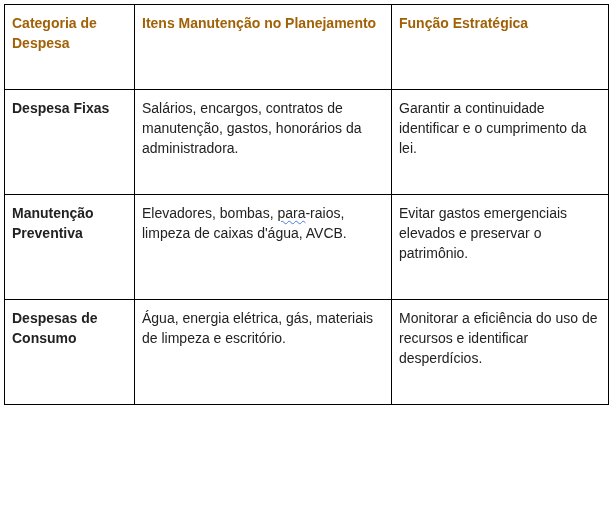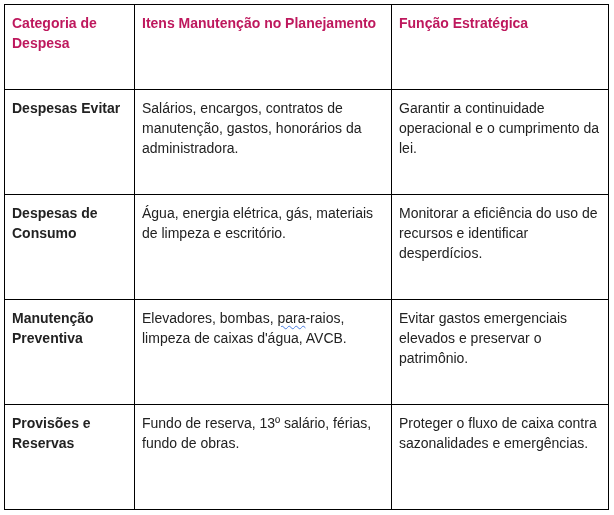--- a/index.html
+++ b/index.html
@@ -2,21 +2,21 @@
 <html><head>
 <meta charset="utf-8">
 <style>
   html, body { margin:0; padding:0; background:#ffffff; }
   body { width:614px; height:515px; position:relative; overflow:hidden;
          font-family:"Liberation Sans", sans-serif; color:#222222; }
   table { position:absolute; left:4px; top:4px; border-collapse:collapse;
           table-layout:fixed; width:604px; }
   td, th { border:1.5px solid #000000; vertical-align:top; text-align:left;
            padding:8px 6px 0 7px; font-size:14px; line-height:20px; }
-  th { font-weight:bold; color:#be185d; }
+  th { font-weight:bold; color:#a16207; }
   tr.header-row { height:85px; }
   tr.body-row { height:105px; }
   td.cat { font-weight:bold; }
   col.c1 { width:130px; }
   col.c2 { width:257px; }
   col.c3 { width:217px; }
   .spell { text-decoration: underline wavy #4a7de0; text-decoration-thickness:1px; text-underline-offset:2px; }
 </style>
 </head>
 <body>
@@ -27,33 +27,28 @@
       <col class="c2">
       <col class="c3">
   </colgroup>
   <tbody>
       <tr class="header-row">
     <th>Categoria de Despesa</th>
     <th>Itens Manutenção no Planejamento</th>
     <th>Função Estratégica</th>
   </tr>
   <tr class="body-row">
-    <td class="cat">Despesas Evitar</td>
+    <td class="cat">Despesa Fixas</td>
     <td>Salários, encargos, contratos de manutenção, gastos, honorários da administradora.</td>
-    <td>Garantir a continuidade operacional e o cumprimento da lei.</td>
-  </tr>
-  <tr class="body-row">
-    <td class="cat">Despesas de Consumo</td>
-    <td>Água, energia elétrica, gás, materiais de limpeza e escritório.</td>
-    <td>Monitorar a eficiência do uso de recursos e identificar desperdícios.</td>
+    <td>Garantir a continuidade identificar e o cumprimento da lei.</td>
   </tr>
   <tr class="body-row">
     <td class="cat">Manutenção Preventiva</td>
     <td><span>Elevadores, bombas, </span><span class="spell">para</span><span>-raios, limpeza de caixas d'água, AVCB.</span></td>
     <td>Evitar gastos emergenciais elevados e preservar o patrimônio.</td>
   </tr>
   <tr class="body-row">
-    <td class="cat">Provisões e Reservas</td>
-    <td>Fundo de reserva, 13º salário, férias, fundo de obras.</td>
-    <td>Proteger o fluxo de caixa contra sazonalidades e emergências.</td>
+    <td class="cat">Despesas de Consumo</td>
+    <td>Água, energia elétrica, gás, materiais de limpeza e escritório.</td>
+    <td>Monitorar a eficiência do uso de recursos e identificar desperdícios.</td>
   </tr>
 </tbody>
   </table>
 
 </body></html>

